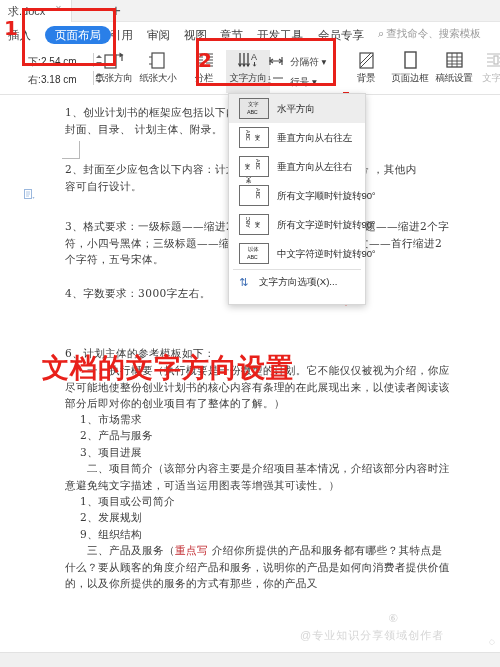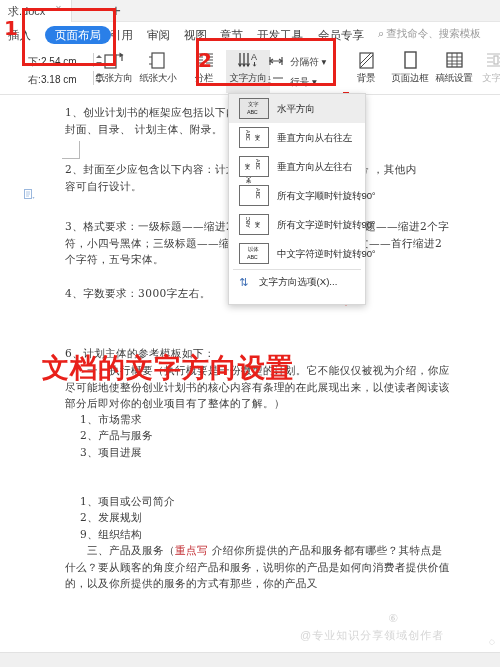--- a/index.html
+++ b/index.html
@@ -351,20 +351,22 @@
 符，小四号黑体；三级标题——缩进2个字符，五号黑体；正文——首行缩进2
 个字符，五号宋体。</div>
       <div class="ptxt" style="left:55px; top:184px;width:412px">4、字数要求：3000字左右。</div>
       <div class="ptxt" style="left:55px; top:244px;width:412px">6、计划主体的参考模板如下：</div>
       <div class="ptxt" style="left:55px; top:261px;width:418px">　　一、执行概要（执行概要是一份微型的计划。它不能仅仅被视为介绍，你应
 尽可能地使整份创业计划书的核心内容有条理的在此展现出来，以使读者阅读该
 部分后即对你的创业项目有了整体的了解。）</div>
       <div class="ptxt" style="left:70px; top:310px;width:400px">1、市场需求</div>
       <div class="ptxt" style="left:70px; top:326px;width:400px">2、产品与服务</div>
       <div class="ptxt" style="left:70px; top:343px;width:400px">3、项目进展</div>
+      <div class="ptxt" style="left:55px; top:359px;width:418px">　　二、项目简介（该部分内容主要是介绍项目基本情况，介绍该部分内容时注
+意避免纯文字描述，可适当运用图表等增强其可读性。）</div>
       <div class="ptxt" style="left:70px; top:392px;width:400px">1、项目或公司简介</div>
       <div class="ptxt" style="left:70px; top:408px;width:400px">2、发展规划</div>
       <div class="ptxt" style="left:70px; top:425px;width:400px">9、组织结构</div>
 
       <div class="ptxt" style="left:55px; top:441px;width:418px"><span>　　三、产品及服务（</span><span class="redword">重点写</span><span> 介绍你所提供的产品和服务都有哪些？其特点是
 什么？要从顾客的角度介绍产品和服务，说明你的产品是如何向消费者提供价值
 的，以及你所提供的服务的方式有那些，你的产品又</span></div>
     </div>
   </div>
 

